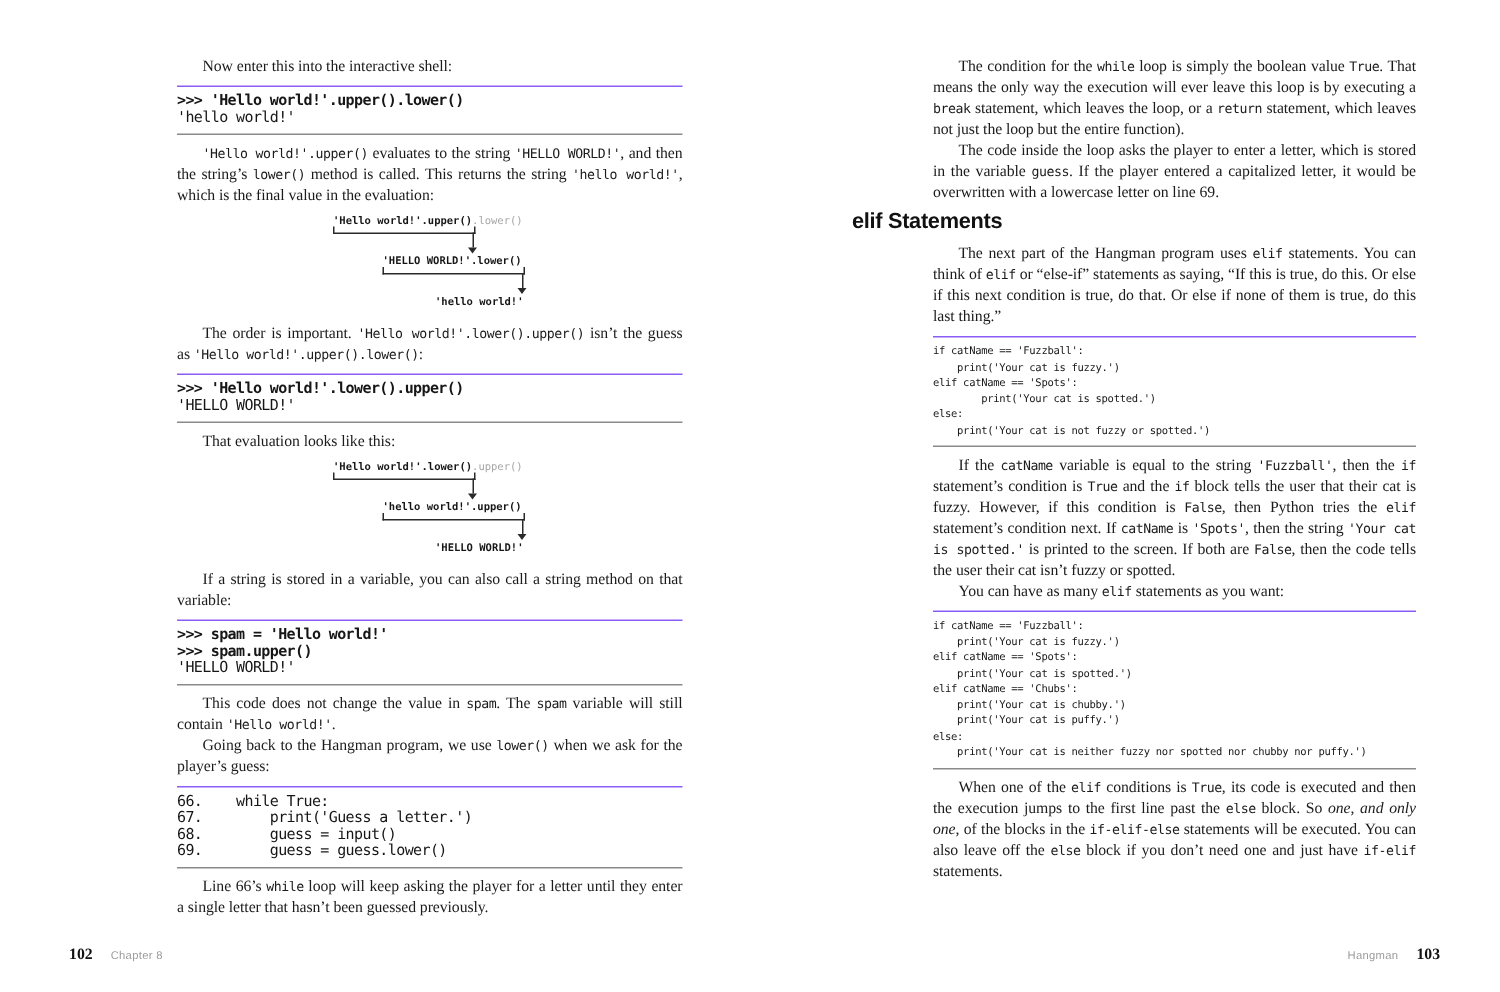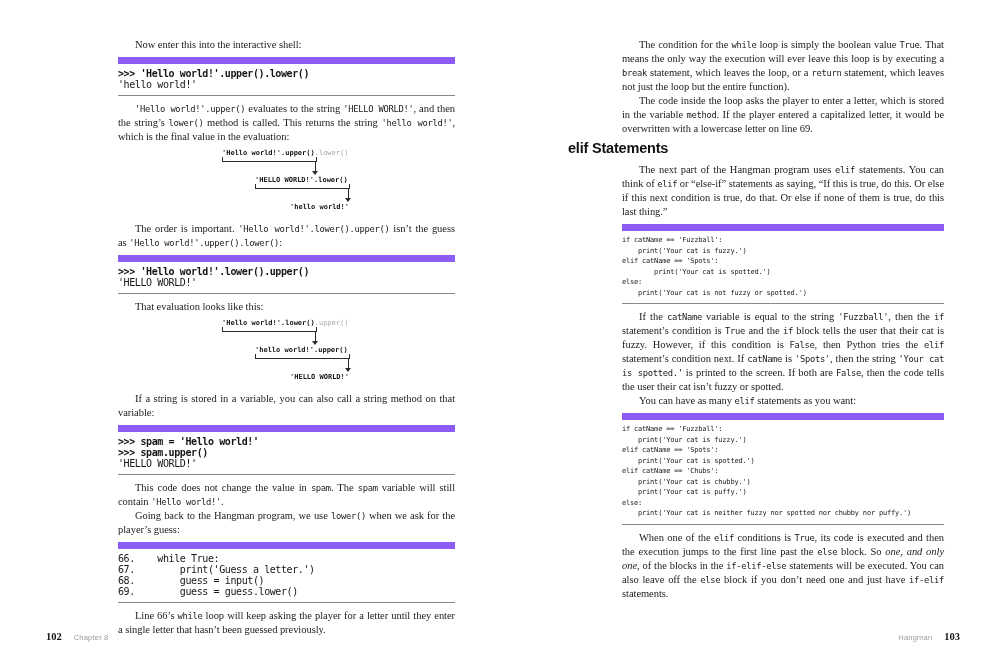--- a/index.html
+++ b/index.html
@@ -21,21 +21,21 @@
   .seg-i { font-style:italic; }
   .seg-c { font-family:"DejaVu Sans Mono",monospace; font-size:8.8px; letter-spacing:-0.3px; }
 
   .heading {
     font-family:"Liberation Sans","DejaVu Sans",sans-serif;
     font-weight:bold; font-size:14.5px; color:#111;
     margin:4px 0 7px -54px; letter-spacing:-0.2px;
   }
 
   .codeblock {
-    border-top:7px solid #8b5cf6; border-bottom:1px solid #8a8a8a;
+    border-top:1px solid #8b5cf6; border-bottom:1px solid #8a8a8a;
     margin:5px 0 6px 0; padding:4px 0 5px 0;
   }
   .codeline {
     font-family:"DejaVu Sans Mono",monospace; white-space:pre;
     color:#161616; font-size:10px; line-height:11px; letter-spacing:-0.4px;
   }
   #col-right .codeline { font-size:7px; line-height:10.5px; letter-spacing:-0.2px; }
   .codeline.w-b { font-weight:bold; }
 
   .diagram { position:relative; height:66px; margin:5px 0 7px 0; }
@@ -118,21 +118,21 @@
       <div class="codeblock">
         <div class="codeline">66.    while True:</div>
         <div class="codeline">67.        print('Guess a letter.')</div>
         <div class="codeline">68.        guess = input()</div>
         <div class="codeline">69.        guess = guess.lower()</div>
       </div>
       <p class="para"><span class="seg-t">Line 66’s </span><span class="seg-c">while</span><span class="seg-t"> loop will keep asking the player for a letter until they enter a single letter that hasn’t been guessed previously.</span></p>
     </div>
   <div id="col-right" class="col">
       <p class="para"><span class="seg-t">The condition for the </span><span class="seg-c">while</span><span class="seg-t"> loop is simply the boolean value </span><span class="seg-c">True</span><span class="seg-t">. That means the only way the execution will ever leave this loop is by executing a </span><span class="seg-c">break</span><span class="seg-t"> statement, which leaves the loop, or a </span><span class="seg-c">return</span><span class="seg-t"> statement, which leaves not just the loop but the entire function).</span></p>
-      <p class="para"><span class="seg-t">The code inside the loop asks the player to enter a letter, which is stored in the variable </span><span class="seg-c">method</span><span class="seg-t">. If the player entered a capitalized letter, it would be overwritten with a lowercase letter on line 69.</span></p>
+      <p class="para"><span class="seg-t">The code inside the loop asks the player to enter a letter, which is stored in the variable </span><span class="seg-c">guess</span><span class="seg-t">. If the player entered a capitalized letter, it would be overwritten with a lowercase letter on line 69.</span></p>
       <h2 class="heading">elif Statements</h2>
       <p class="para"><span class="seg-t">The next part of the Hangman program uses </span><span class="seg-c">elif</span><span class="seg-t"> statements. You can think of </span><span class="seg-c">elif</span><span class="seg-t"> or “else-if” statements as saying, “If this is true, do this. Or else if this next condition is true, do that. Or else if none of them is true, do this last thing.”</span></p>
       <div class="codeblock">
         <div class="codeline">if catName == 'Fuzzball':</div>
         <div class="codeline">    print('Your cat is fuzzy.')</div>
         <div class="codeline">elif catName == 'Spots':</div>
         <div class="codeline">        print('Your cat is spotted.')</div>
         <div class="codeline">else:</div>
         <div class="codeline">    print('Your cat is not fuzzy or spotted.')</div>
       </div>

